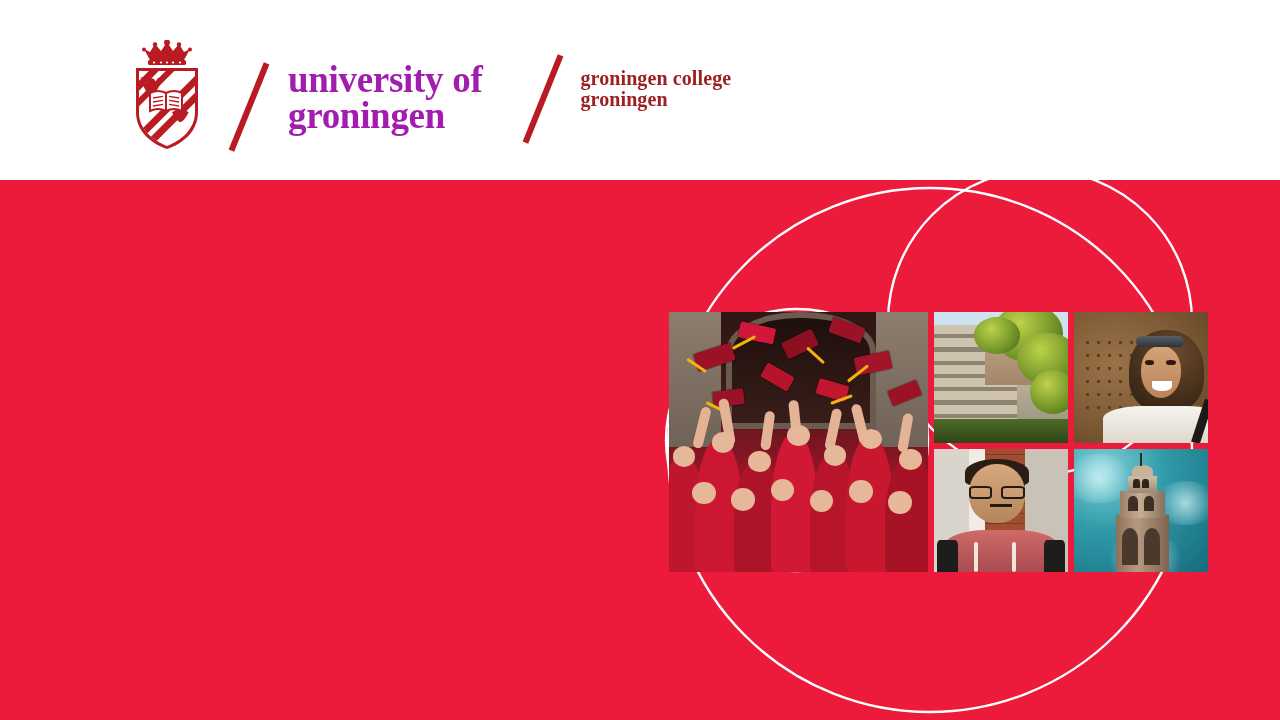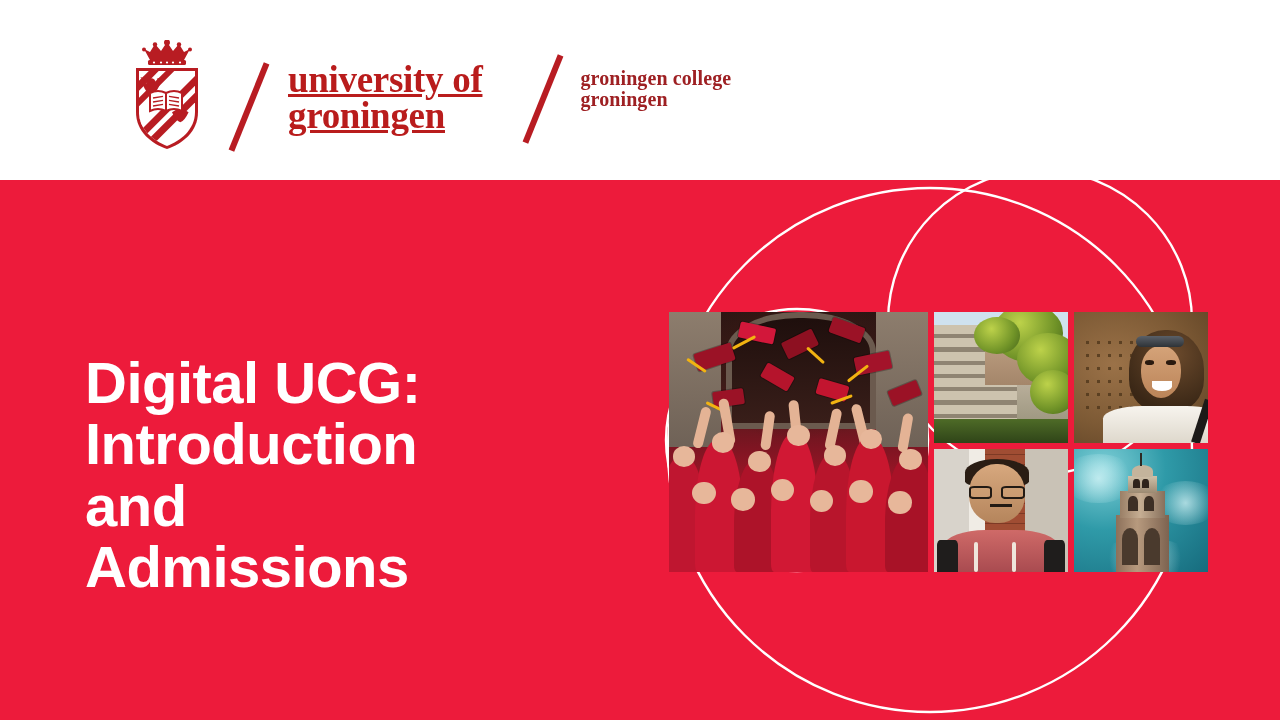--- a/index.html
+++ b/index.html
@@ -26,25 +26,24 @@
   .slash::before {
     content:""; position:absolute; left:14px; top:6px;
     width:6px; height:94px; background:#b81c22;
     transform:rotate(22deg); transform-origin:center;
   }
   .logo-main-slash { margin-left:26px; margin-top:14px; }
   .logo-sub-slash  { margin-left:44px; margin-top:6px; }
 
   .logo-wordmark {
     font-family:"Liberation Serif", serif;
-    font-weight:bold; color:#b91c1c;
+    font-weight:bold; color:#a21caf;
     font-size:37px; line-height:0.98;
     margin-left:10px; margin-top:22px;
     letter-spacing:-0.3px;
-    text-decoration:underline;
   }
   .logo-sub-wordmark {
     font-family:"Liberation Serif", serif;
     font-weight:bold; color:#9e2023;
     font-size:20px; line-height:1.05;
     margin-left:8px; margin-top:28px;
     letter-spacing:0.1px;
   }
 
   
@@ -328,24 +327,20 @@
   <div class="body-panel">
 
     <svg class="deco" viewBox="0 0 1280 540" xmlns="http://www.w3.org/2000/svg">
       <g fill="none" stroke="#ffffff" stroke-width="2.4">
         <circle cx="930" cy="270" r="262"></circle>
         <circle cx="1040" cy="142" r="152"></circle>
         <circle cx="797" cy="260" r="131"></circle>
       </g>
     </svg>
 
-    <h1 class="title">Digital UCG:
-Introduction
-and
-Admissions</h1>
 
     <div class="collage">
 
       <div class="collage-left cell">
         <div class="ph-grad">
           <div class="wallL"></div>
             <div class="wallR"></div>
           <div class="door"></div>
 
           <div class="hat" style="left:10%;top:14%;width:15%;height:7%;transform:rotate(-18deg)"></div>

